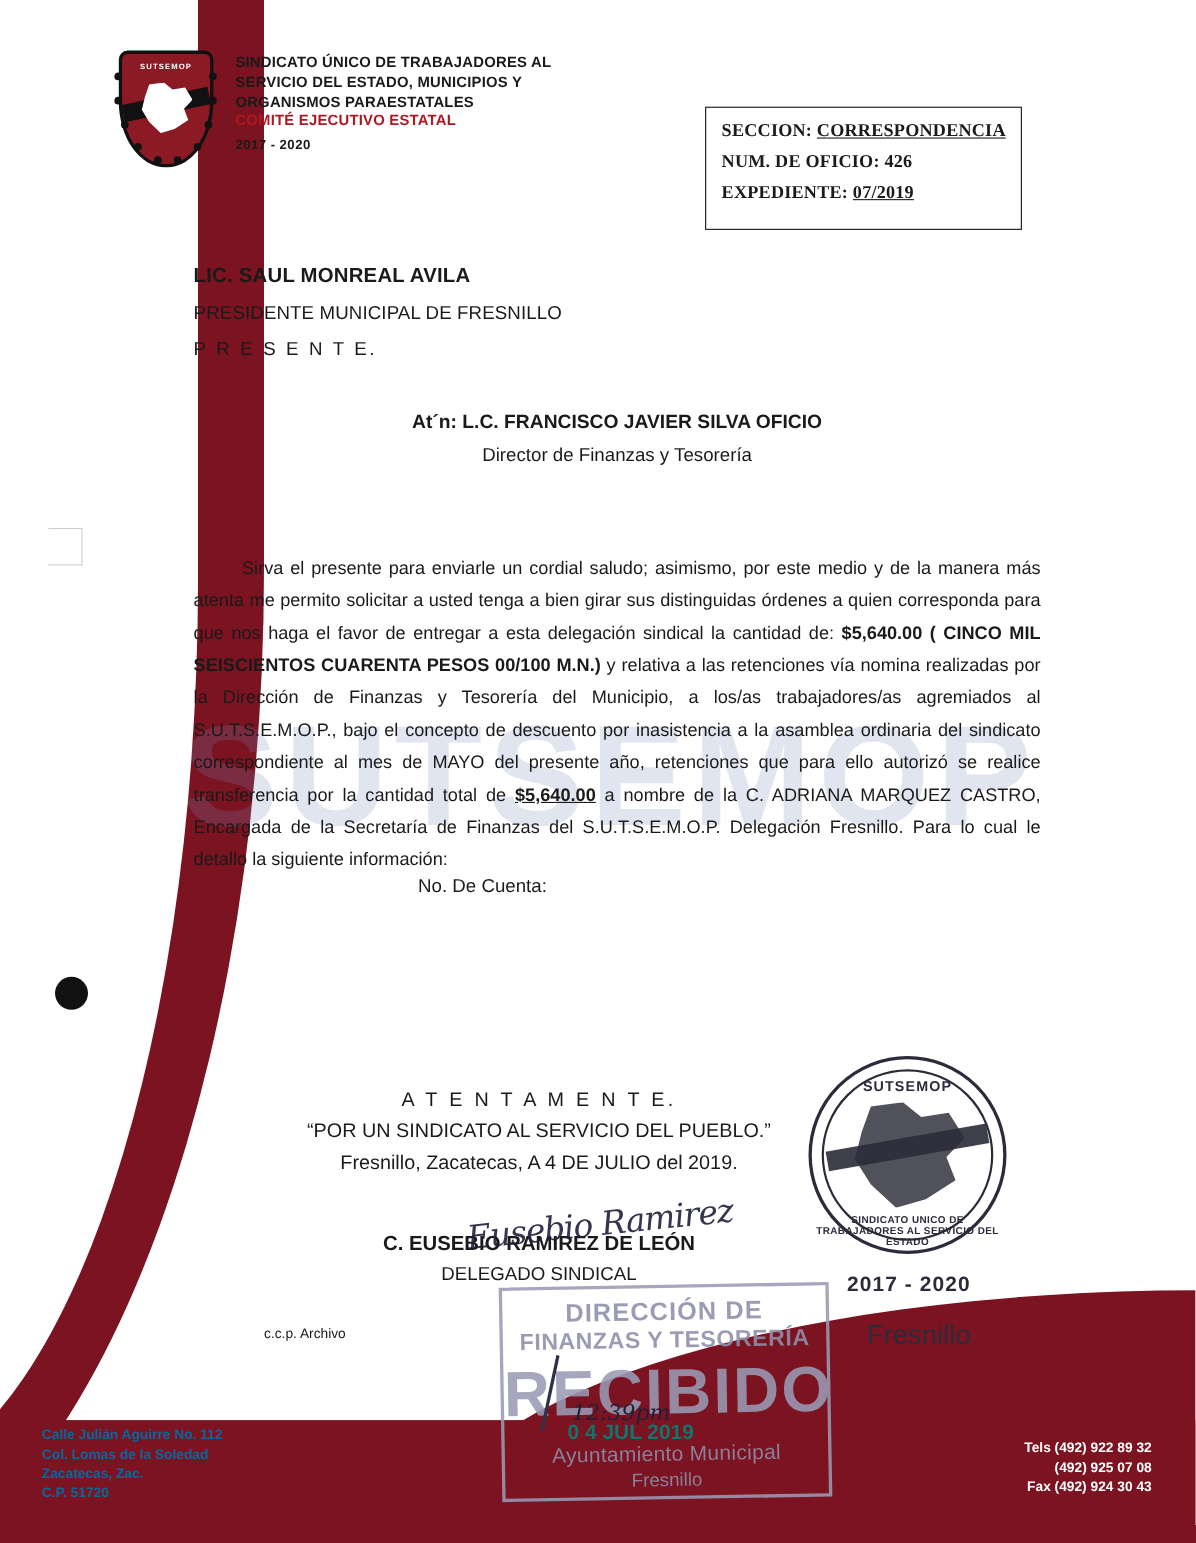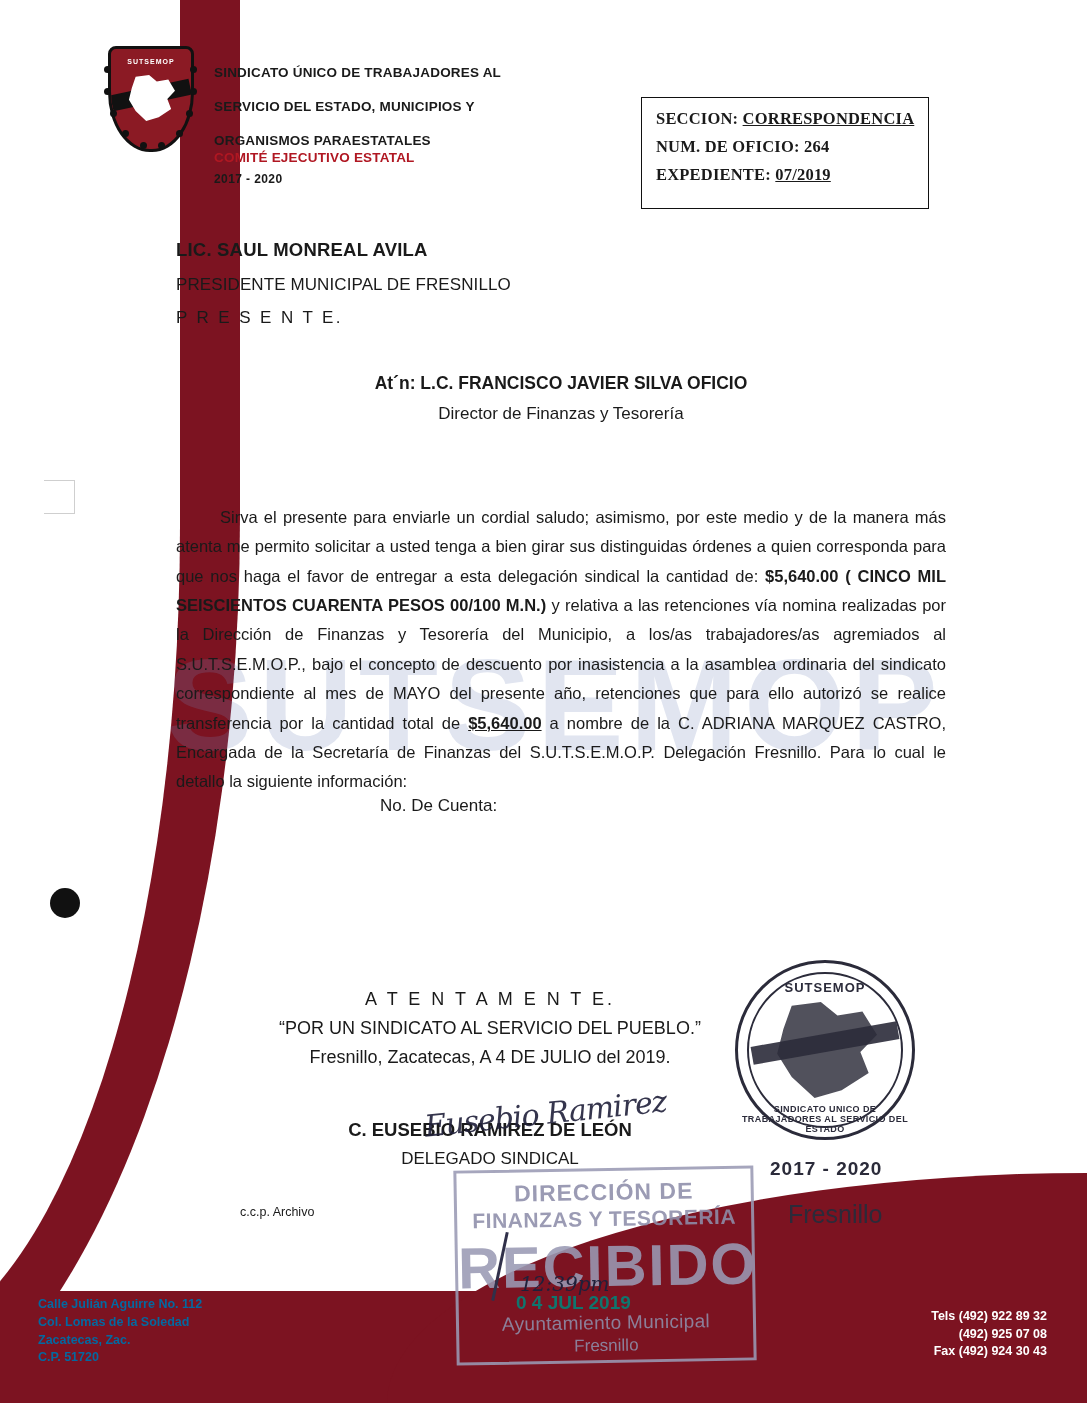--- a/index.html
+++ b/index.html
@@ -155,21 +155,20 @@
   }
   .head-text {
     padding-top: 6px;
     line-height: 1.32;
   }
   .head-text .l1 {
     font-size: 13.5px;
     font-weight: bold;
     color: #1a1a1a;
     letter-spacing: 0.2px;
-    margin-top: 16px;
   }
   .head-text .l4 {
     font-size: 13.5px;
     font-weight: bold;
     color: #b01722;
     letter-spacing: 0.2px;
   }
   .head-text .l5 {
     font-size: 12px;
     font-weight: bold;
@@ -512,21 +511,21 @@
     </div>
   </div>
 
   <div class="oficio-box">
     <div>
       <span>SECCION:</span>
       <u>CORRESPONDENCIA</u>
     </div>
     <div>
       <span>NUM. DE OFICIO:</span>
-      <span>264</span>
+      <span>426</span>
     </div>
     <div>
       <span>EXPEDIENTE:</span>
       <u>07/2019</u>
     </div>
   </div>
 
   <div class="addressee">
     <div class="a1">LIC. SAUL MONREAL AVILA</div>
     <div class="a2">PRESIDENTE MUNICIPAL DE FRESNILLO</div>

